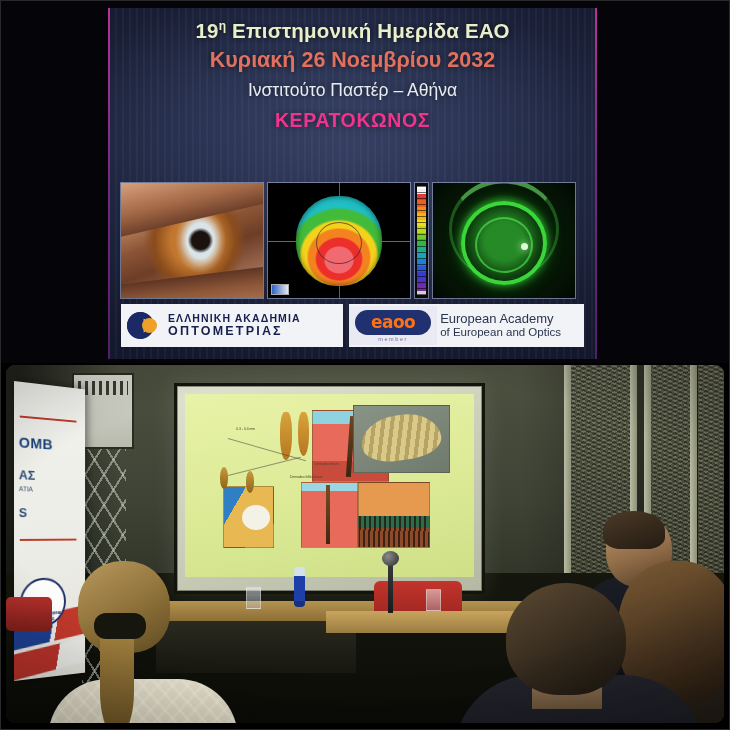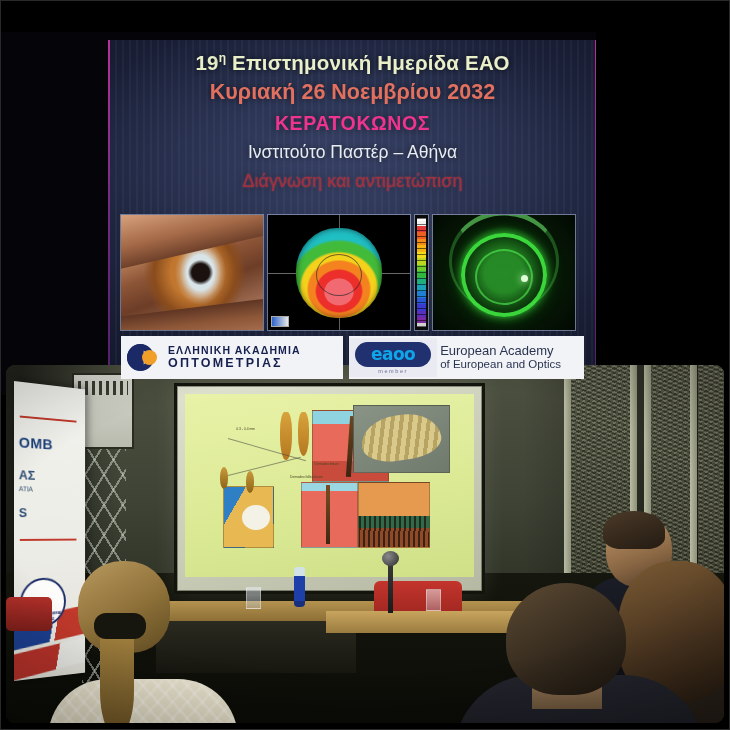--- a/index.html
+++ b/index.html
@@ -1,21 +1,21 @@
 <!DOCTYPE html>
 <html><head>
 <meta charset="utf-8">
 <style>
   html,body{margin:0;padding:0;background:#000;}
   body{width:730px;height:730px;overflow:hidden;font-family:"Liberation Sans",sans-serif;}
 
   #frame{position:relative;width:730px;height:730px;background:#000;overflow:hidden;}
 
   
-  #slide-photo{position:absolute;left:0;top:0;width:596px;height:363px;background:#050409;overflow:hidden;margin-top:32px;}
+  #slide-photo{position:absolute;left:0;top:0;width:730px;height:363px;background:#050409;overflow:hidden;}
 
   #slide{position:absolute;left:108px;top:8px;width:489px;height:351px;
     background:
       radial-gradient(120% 85% at 50% 42%, #2c3352 0%, #222a46 32%, #171c32 62%, #0e1124 100%);
     overflow:hidden;}
   
   #slide:before{content:"";position:absolute;inset:0;
     background:repeating-linear-gradient(90deg, rgba(255,255,255,.035) 0 2px, rgba(0,0,0,0) 2px 7px);
     pointer-events:none;}
   #slide:after{content:"";position:absolute;inset:0;
@@ -121,21 +121,21 @@
     background:#f0a029;}
   .eao-txt{margin-left:7px;line-height:1.12;}
   .eao-txt .t1{font-size:10.5px;font-weight:bold;color:#16204f;letter-spacing:1.1px;}
   .eao-txt .t2{font-size:12.5px;font-weight:bold;color:#16204f;letter-spacing:2.2px;}
 
   #logo-eaoo{width:238px;height:43px;display:flex;align-items:center;}
   .eaoo-mark{position:relative;width:88px;height:39px;flex:none;
     background:#e9eaf2;display:flex;align-items:center;justify-content:center;flex-direction:column;}
   .eaoo-pill{width:76px;height:25px;border-radius:13px;background:#21306e;
     display:flex;align-items:center;justify-content:center;}
-  .eaoo-pill span{font-size:17px;font-weight:bold;color:#0ea5e9;letter-spacing:-.5px;
+  .eaoo-pill span{font-size:17px;font-weight:bold;color:#f97316;letter-spacing:-.5px;
     font-family:"DejaVu Sans",sans-serif;}
   .eaoo-member{font-size:5.5px;color:#6a6f96;letter-spacing:1.6px;margin-top:1px;}
   .eaoo-txt{margin-left:3px;line-height:1.2;color:#2a3550;}
   .eaoo-txt .t1{font-size:13px;}
   .eaoo-txt .t2{font-size:11.5px;}
 
   
   #room{position:absolute;left:6px;top:365px;width:718px;height:358px;border-radius:9px;
     overflow:hidden;background:#0b0c08;}
 
@@ -302,23 +302,22 @@
 <div id="frame">
 
   <div id="slide-photo">
     <div id="slide">
       <div class="slide-edge l"></div>
       <div class="slide-edge r"></div>
 
       <div id="slide-text">
         <span class="sl sl1"><span>19</span><sup>η</sup><span> Επιστημονική Ημερίδα ΕΑΟ</span></span>
         <span class="sl sl2">Κυριακή 26 Νοεμβρίου 2032</span>
+        <span class="sl sl3">Ινστιτούτο Παστέρ – Αθήνα</span>
         <span class="sl sl4">ΚΕΡΑΤΟΚΩΝΟΣ</span>
-        <span class="sl sl3">Ινστιτούτο Παστέρ – Αθήνα</span>
-        <span class="sl sl5">Διάγνωση και αντιμετώπιση</span>
       </div>
 
       <div id="img-strip">
         <div class="strip-cell" id="eye-photo">
           <div class="lid-top"></div>
           <div class="lid-bot"></div>
         </div>
 
         <div class="strip-cell" id="topo">
           <div class="cross-h"></div>

